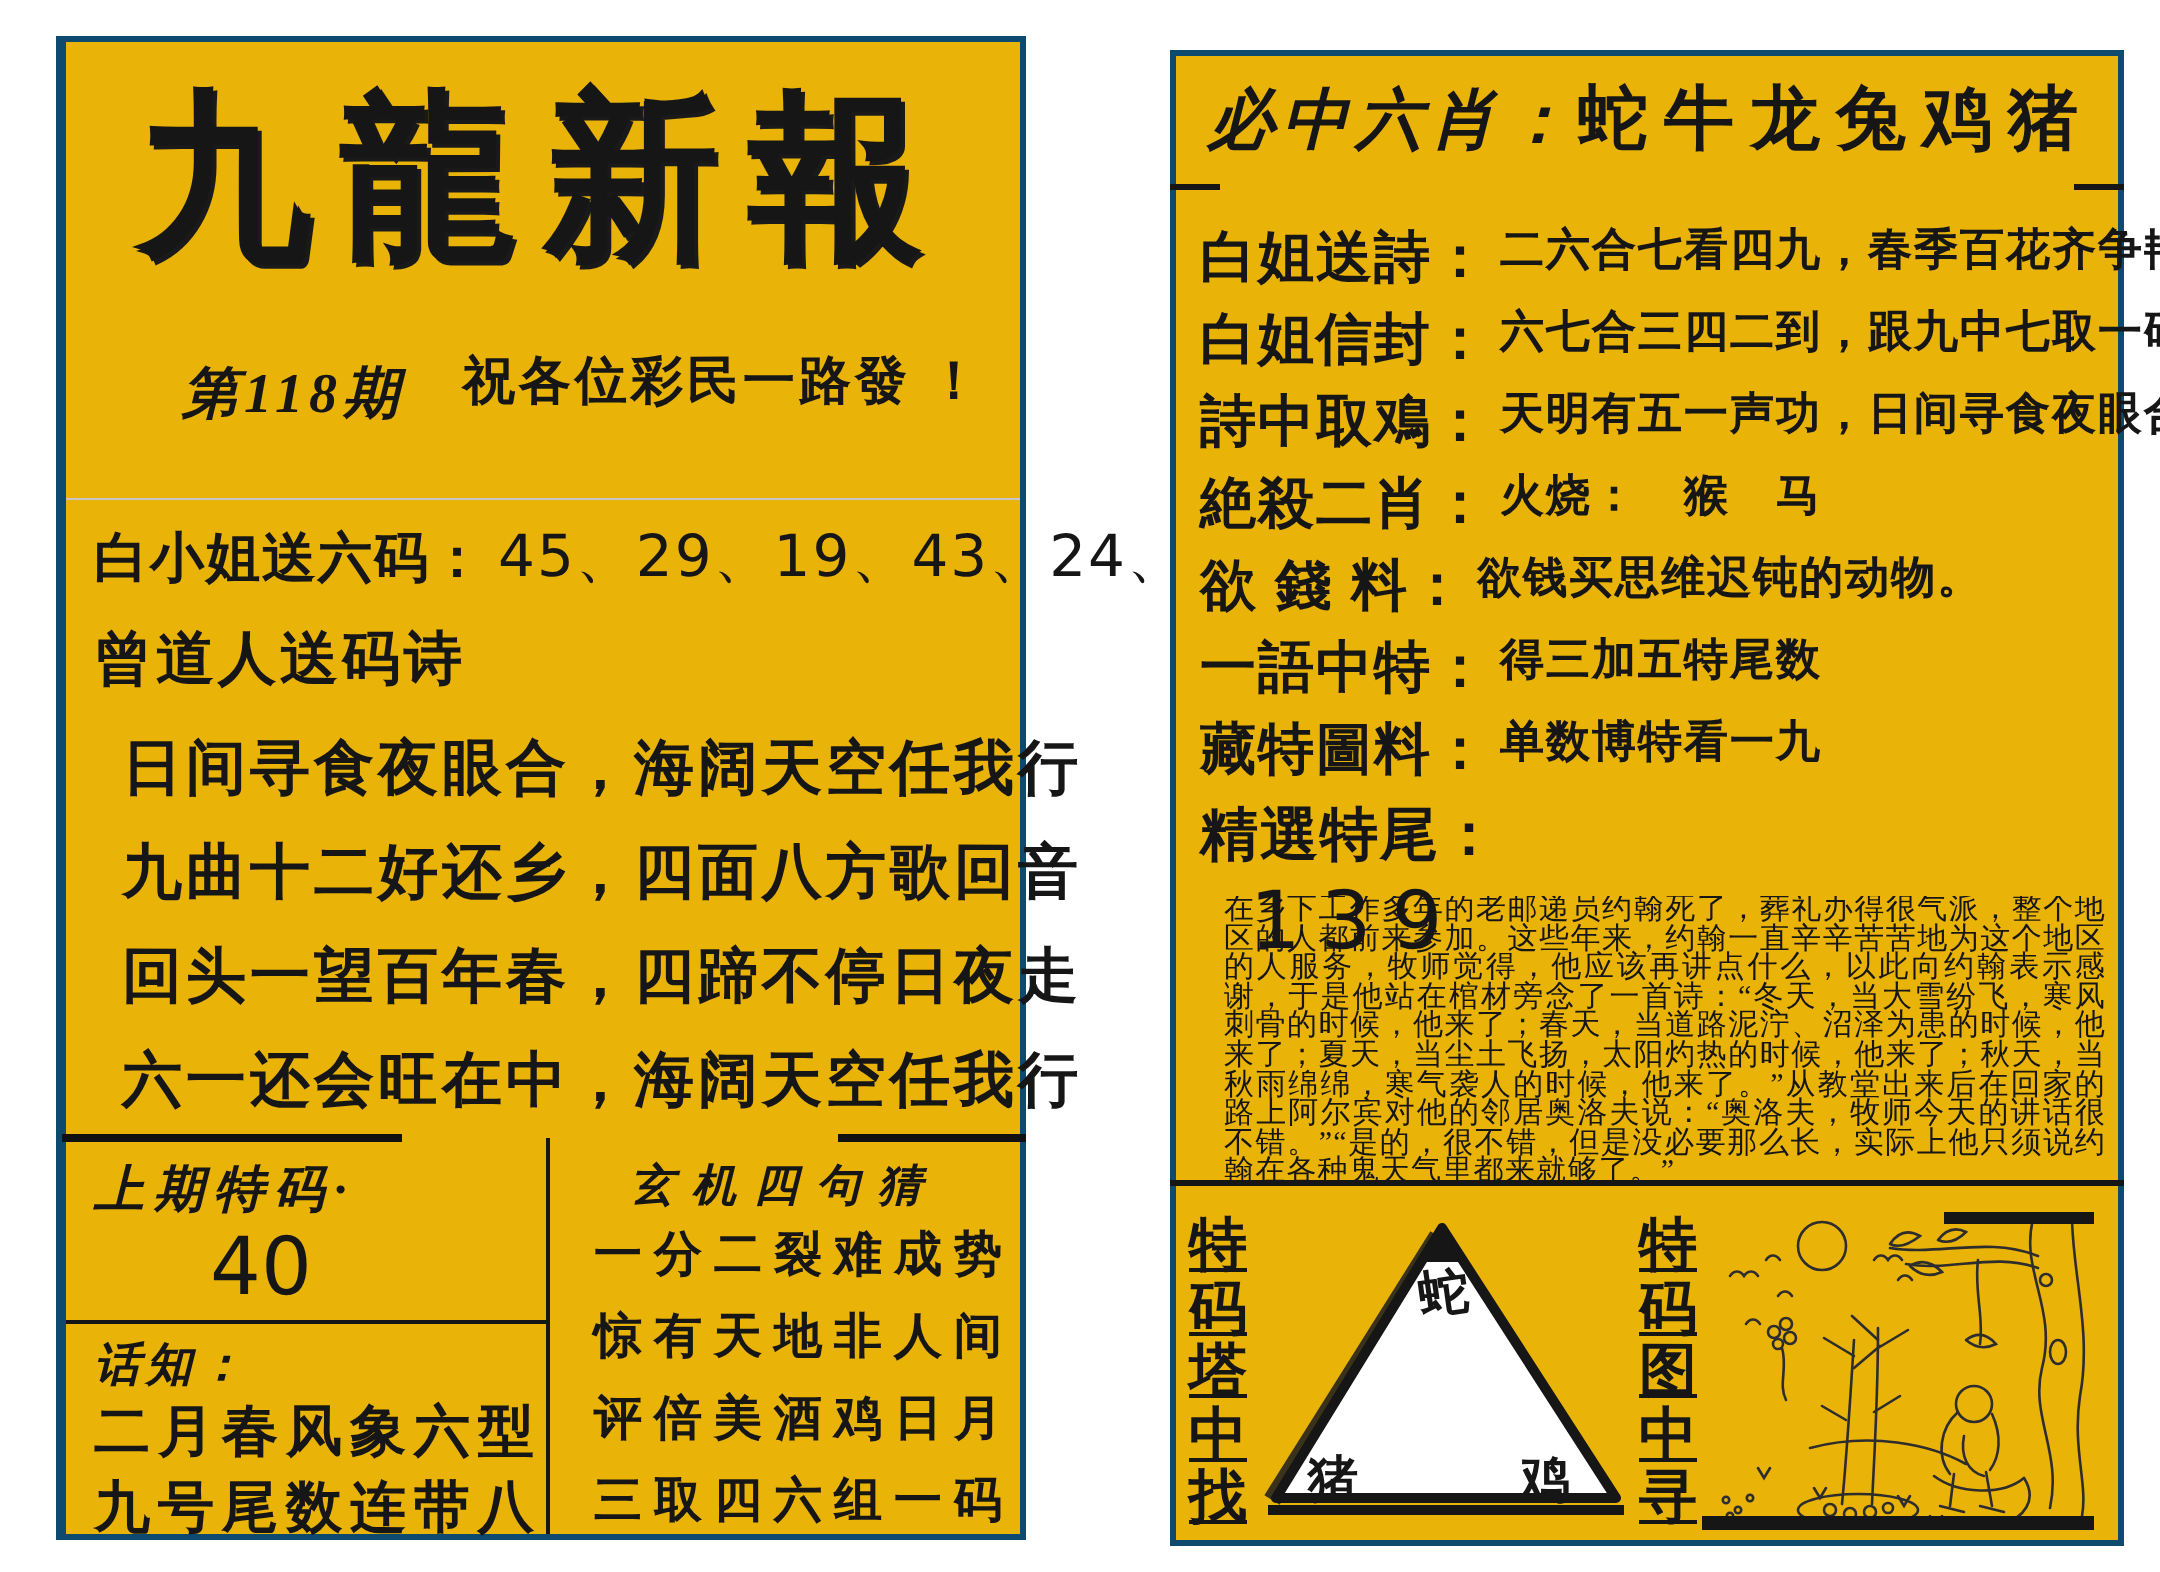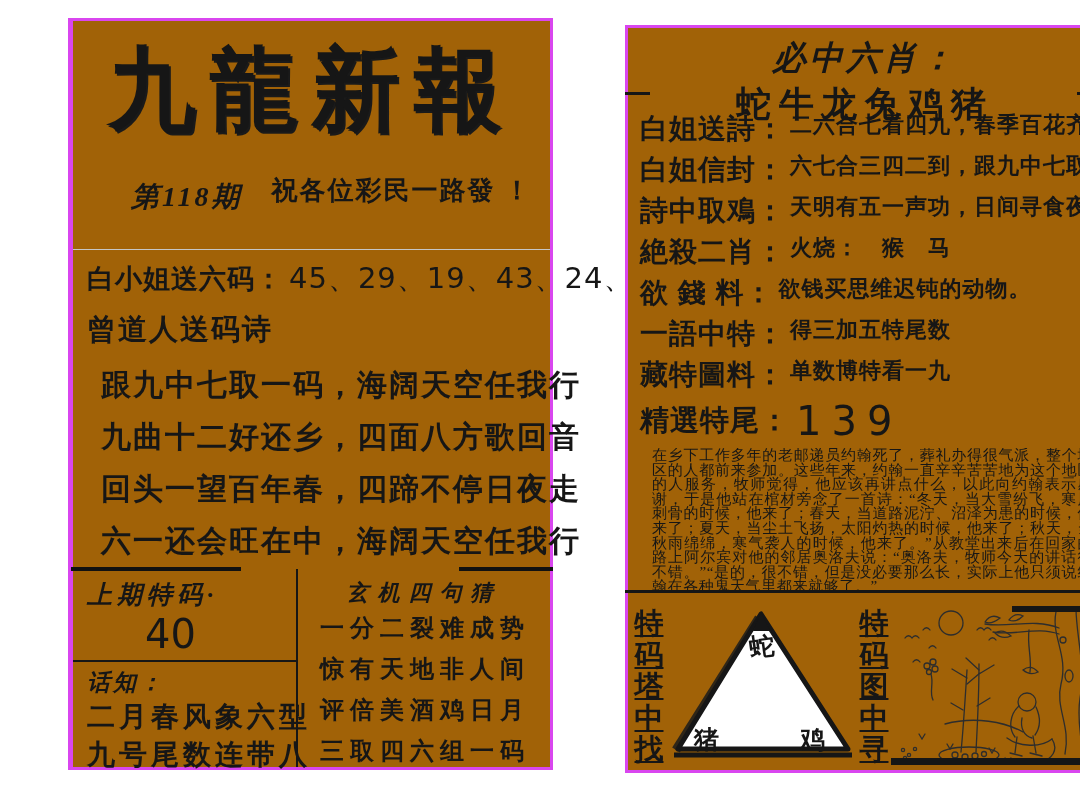--- a/index.html
+++ b/index.html
@@ -1,65 +1,65 @@
 <!DOCTYPE html>
 <html><head>
 <meta charset="utf-8">
 <style>
   html,body{margin:0;padding:0;}
   body{
     width:1080px;height:786px;position:relative;overflow:hidden;
     background:#ffffff;color:#161616;
     font-family:"Liberation Serif", serif;
   }
-  .panel{position:absolute;background:#a16207;border:3px solid #d946ef;box-sizing:border-box;margin-left:40px;}
+  .panel{position:absolute;background:#eab308;border:3px solid #0c4a6e;box-sizing:border-box;}
 
   
   #left-panel{left:28px;top:18px;width:485px;height:752px;border-left-width:5px;}
   .masthead-title{
     position:absolute;top:22px;left:0;right:0;text-align:center;
     font-size:88px;font-weight:900;letter-spacing:14px;line-height:1.1;
     transform:scaleY(1.04);text-shadow:2px 2px 0 #1a1a1a;
     font-family:"Liberation Serif", serif;
   }
   .issue-row{position:absolute;top:152px;left:58px;right:18px;display:flex;justify-content:space-between;align-items:flex-end;}
   .issue-no{font-size:28px;font-weight:bold;font-style:italic;letter-spacing:3px;}
   .greeting{font-size:26px;font-weight:bold;letter-spacing:2px;padding-bottom:8px;}
   .thin-divider{position:absolute;top:228px;left:0;right:0;border-top:1px solid #c6c6c6;}
   .six-codes{position:absolute;top:238px;left:14px;right:8px;display:flex;align-items:center;gap:6px;white-space:nowrap;}
   .sc-label{font-size:27px;font-weight:900;font-family:"Liberation Sans",sans-serif;letter-spacing:1px;}
   .sc-numbers{font-size:29px;font-family:"DejaVu Sans",sans-serif;letter-spacing:1px;}
   .poem-header{position:absolute;top:289px;left:14px;font-size:29px;font-weight:900;font-family:"Liberation Sans",sans-serif;letter-spacing:2px;}
   .poem{position:absolute;top:338px;left:28px;right:28px;}
   .poem-line{display:flex;justify-content:space-between;font-size:30px;line-height:52px;font-weight:600;letter-spacing:2px;white-space:nowrap;}
   .bottom-grid{position:absolute;top:548px;left:0;right:0;bottom:0;display:flex;}
-  .bg-left{width:225px;border-right:2px solid #161616;position:relative;box-sizing:border-box;}
+  .bg-left{width:242px;border-right:2px solid #161616;position:relative;box-sizing:border-box;}
   .bg-right{flex:1;position:relative;}
   .bar-tl{position:absolute;top:-2px;left:-2px;width:170px;height:4px;background:#111;}
   .bar-tr{position:absolute;top:-2px;right:-3px;width:94px;height:4px;background:#111;}
   .last-label{margin:9px 0 0 14px;font-size:25px;font-style:italic;letter-spacing:5px;font-weight:600;}
   .last-value{margin:0 0 0 72px;font-size:40px;line-height:46px;font-family:"DejaVu Sans",sans-serif;}
   .notice-box{border-top:2px solid #161616;margin-top:3px;padding:5px 0 0 14px;}
   .notice-label{font-size:23px;font-style:italic;letter-spacing:3px;font-weight:600;}
   .notice-line{font-size:28px;line-height:38px;font-weight:600;letter-spacing:4px;white-space:nowrap;}
   .riddle-title{text-align:center;margin-top:9px;font-size:22px;font-style:italic;letter-spacing:9px;font-weight:600;}
   .riddle-line{font-size:24px;line-height:41px;padding-left:22px;letter-spacing:6px;font-weight:600;white-space:nowrap;}
 
   
   #right-panel{left:585px;top:25px;width:477px;height:748px;}
-  .rp-header{position:absolute;top:8px;left:16px;right:13px;display:flex;align-items:center;white-space:nowrap;flex-direction:column;}
+  .rp-header{position:absolute;top:8px;left:16px;right:13px;display:flex;align-items:flex-end;white-space:nowrap;}
   .rp-header-label{font-size:33px;font-weight:900;font-style:italic;letter-spacing:4px;}
   .rp-header-value{font-size:35px;font-weight:900;letter-spacing:8px;}
   .tick{position:absolute;height:3px;background:#161616;top:64px;width:25px;}
   .tick.l{left:-3px}.tick.r{right:-3px}
   .rp-rows{position:absolute;top:82px;left:12px;right:6px;}
   .rp-row{display:flex;align-items:flex-start;height:41px;white-space:nowrap;}
   .rp-row-label{font-size:28px;font-weight:900;font-family:"Liberation Sans",sans-serif;letter-spacing:1px;white-space:pre;}
   .rp-row-content{font-size:22px;font-weight:700;letter-spacing:1px;margin-left:5px;white-space:pre;}
-  .rp-tail{position:absolute;top:370px;left:12px;display:flex;align-items:center;}
+  .rp-tail{position:absolute;top:370px;left:12px;display:flex;align-items:center;flex-direction:column;}
   .rp-tail-label{font-size:29px;font-weight:900;font-family:"Liberation Sans",sans-serif;letter-spacing:1px;}
   .rp-tail-value{font-size:40px;font-family:"DejaVu Sans",sans-serif;letter-spacing:10px;margin-left:6px;}
   .rp-story{
     position:absolute;top:420px;left:24px;right:6px;height:146px;overflow:hidden;
     font-size:15px;line-height:14.6px;text-align:justify;font-weight:400;letter-spacing:0.6px;
   }
   .rp-divider{position:absolute;top:562px;left:-3px;right:-3px;height:3px;background:#161616;}
   .rp-bottom{position:absolute;top:572px;left:0;right:0;bottom:0;display:flex;padding:6px 12px 0 6px;box-sizing:border-box;text-decoration:underline;}
   .vtitle{
     width:36px;font-size:29px;font-weight:900;font-family:"Liberation Sans",sans-serif;
@@ -86,21 +86,21 @@
 
   <div class="six-codes">
     <span class="sc-label">白小姐送六码：</span>
     <span class="sc-numbers">45、29、19、43、24、13</span>
   </div>
 
   <div class="poem-header">曾道人送码诗</div>
 
   <div class="poem">
     <div class="poem-line">
-      <span>跟九中七取一码，</span>
+      <span>日间寻食夜眼合，</span>
       <span>海阔天空任我行</span>
     </div>
     <div class="poem-line">
       <span>九曲十二好还乡，</span>
       <span>四面八方歌回音</span>
     </div>
     <div class="poem-line">
       <span>回头一望百年春，</span>
       <span>四蹄不停日夜走</span>
     </div>

